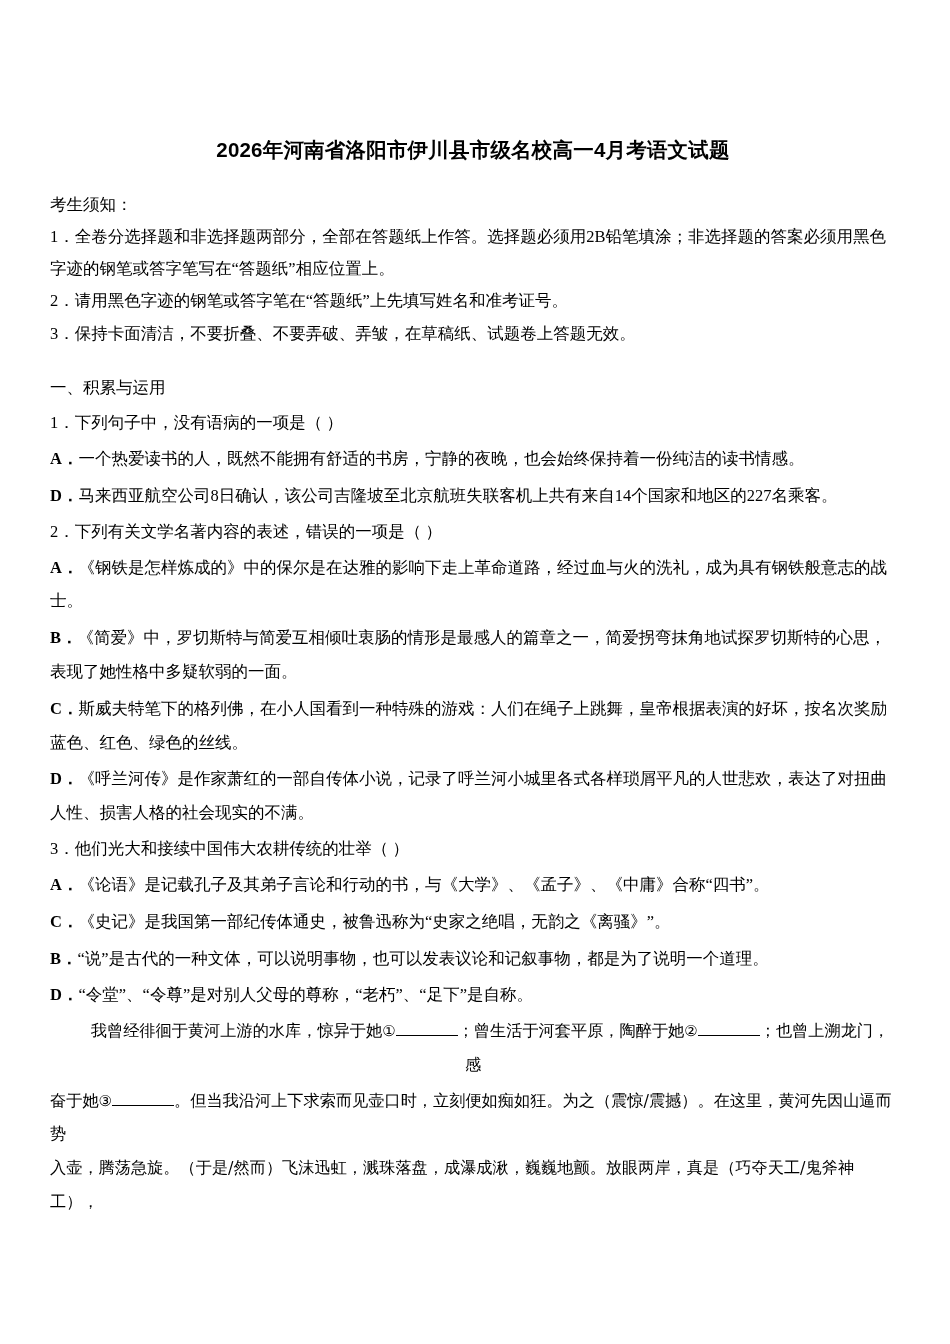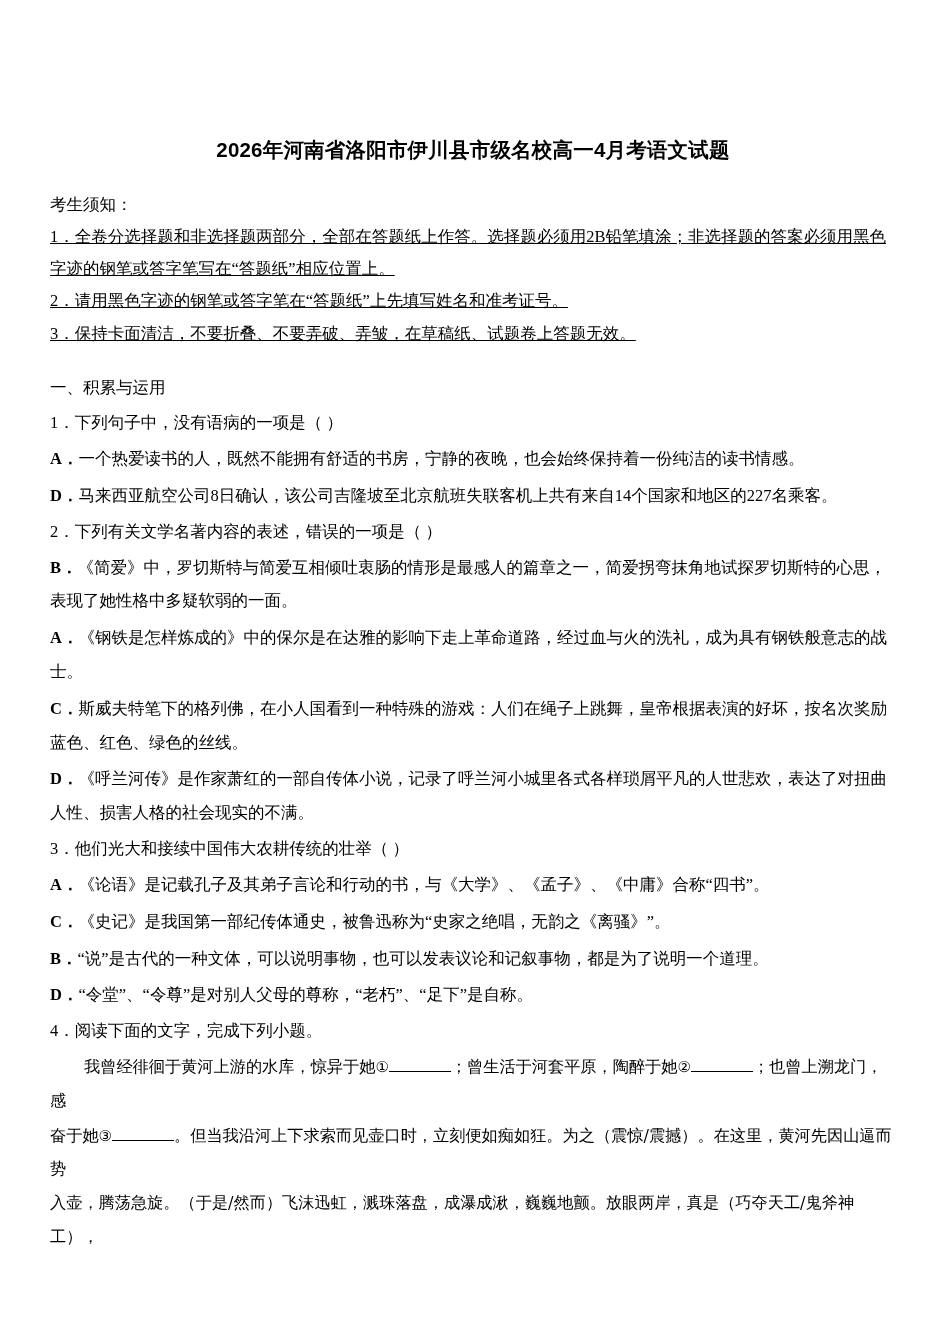--- a/index.html
+++ b/index.html
@@ -35,21 +35,20 @@
   .notice-head {
     font-size: 16.5px;
     line-height: 1.9;
     margin: 0 0 1px 0;
   }
   .notice-line {
     font-size: 16.5px;
     line-height: 1.95;
     margin: 0;
     text-indent: 0;
-    text-decoration: underline;
   }
   .section-title {
     font-size: 16.5px;
     line-height: 1.95;
     margin: 22px 0 0 0;
   }
   .q-stem {
     font-size: 16.5px;
     line-height: 2.0;
     margin: 2px 0 0 0;
@@ -62,21 +61,22 @@
   }
   .opt .lbl {
     font-family: "Liberation Serif", serif;
     font-weight: bold;
   }
   .passage {
     font-size: 16.2px;
     line-height: 2.08;
     margin: 4px 0 0 0;
     text-indent: 2.1em;
-    font-family: Liberation Serif, serif;
+    font-family: Liberation Mono, monospace;
+    text-align: center;
   }
   .passage-cont {
     font-size: 16.2px;
     line-height: 2.08;
     margin: 0;
     text-indent: 0;
     font-family: "DejaVu Serif", "Liberation Serif", serif;
   }
   .blank {
     display: inline-block;
@@ -101,32 +101,31 @@
   <p class="notice-line">2．请用黑色字迹的钢笔或答字笔在“答题纸”上先填写姓名和准考证号。</p>
   <p class="notice-line">3．保持卡面清洁，不要折叠、不要弄破、弄皱，在草稿纸、试题卷上答题无效。</p>
 
   <p class="section-title">一、积累与运用</p>
 
   <p class="q-stem"><span>1．</span><span>下列句子中，没有语病的一项是（        ）</span></p>
   <p class="opt"><span class="lbl">A．</span><span>一个热爱读书的人，既然不能拥有舒适的书房，宁静的夜晚，也会始终保持着一份纯洁的读书情感。</span></p>
   <p class="opt"><span class="lbl">D．</span><span>马来西亚航空公司8日确认，该公司吉隆坡至北京航班失联客机上共有来自14个国家和地区的227名乘客。</span></p>
 
   <p class="q-stem"><span>2．</span><span>下列有关文学名著内容的表述，错误的一项是（        ）</span></p>
+  <p class="opt"><span class="lbl">A．</span><span>《钢铁是怎样炼成的》中的保尔是在达雅的影响下走上革命道路，经过血与火的洗礼，成为具有钢铁般意志的战士。</span></p>
   <p class="opt"><span class="lbl">B．</span><span>《简爱》中，罗切斯特与简爱互相倾吐衷肠的情形是最感人的篇章之一，简爱拐弯抹角地试探罗切斯特的心思，表现了她性格中多疑软弱的一面。</span></p>
-  <p class="opt"><span class="lbl">A．</span><span>《钢铁是怎样炼成的》中的保尔是在达雅的影响下走上革命道路，经过血与火的洗礼，成为具有钢铁般意志的战士。</span></p>
   <p class="opt"><span class="lbl">C．</span><span>斯威夫特笔下的格列佛，在小人国看到一种特殊的游戏：人们在绳子上跳舞，皇帝根据表演的好坏，按名次奖励蓝色、红色、绿色的丝线。</span></p>
   <p class="opt"><span class="lbl">D．</span><span>《呼兰河传》是作家萧红的一部自传体小说，记录了呼兰河小城里各式各样琐屑平凡的人世悲欢，表达了对扭曲人性、损害人格的社会现实的不满。</span></p>
 
   <p class="q-stem"><span>3．</span><span>他们光大和接续中国伟大农耕传统的壮举（        ）</span></p>
   <p class="opt"><span class="lbl">A．</span><span>《论语》是记载孔子及其弟子言论和行动的书，与《大学》、《孟子》、《中庸》合称“四书”。</span></p>
   <p class="opt"><span class="lbl">C．</span><span>《史记》是我国第一部纪传体通史，被鲁迅称为“史家之绝唱，无韵之《离骚》”。</span></p>
   <p class="opt"><span class="lbl">B．</span><span>“说”是古代的一种文体，可以说明事物，也可以发表议论和记叙事物，都是为了说明一个道理。</span></p>
   <p class="opt"><span class="lbl">D．</span><span>“令堂”、“令尊”是对别人父母的尊称，“老朽”、“足下”是自称。</span></p>
 
-  <p class="q-stem"><span>4．</span><span>阅读下面的文字，完成下列小题。</span></p>
 
   <p class="passage"><span>我曾经徘徊于黄河上游的水库，惊异于她</span><span class="circ">①</span><span class="blank"></span><span>；曾生活于河套平原，陶醉于她</span><span class="circ">②</span><span class="blank"></span><span>；也曾上溯龙门，感</span></p>
 
   <p class="passage-cont"><span>奋于她</span><span class="circ">③</span><span class="blank"></span><span>。但当我沿河上下求索而见壶口时，立刻便如痴如狂。为之（震惊/震撼）。在这里，黄河先因山逼而势</span></p>
 
   <p class="passage-cont">入壶，腾荡急旋。（于是/然而）飞沫迅虹，溅珠落盘，成瀑成湫，巍巍地颤。放眼两岸，真是（巧夺天工/鬼斧神工），</p>
 
 </div>
 
 </body></html>

